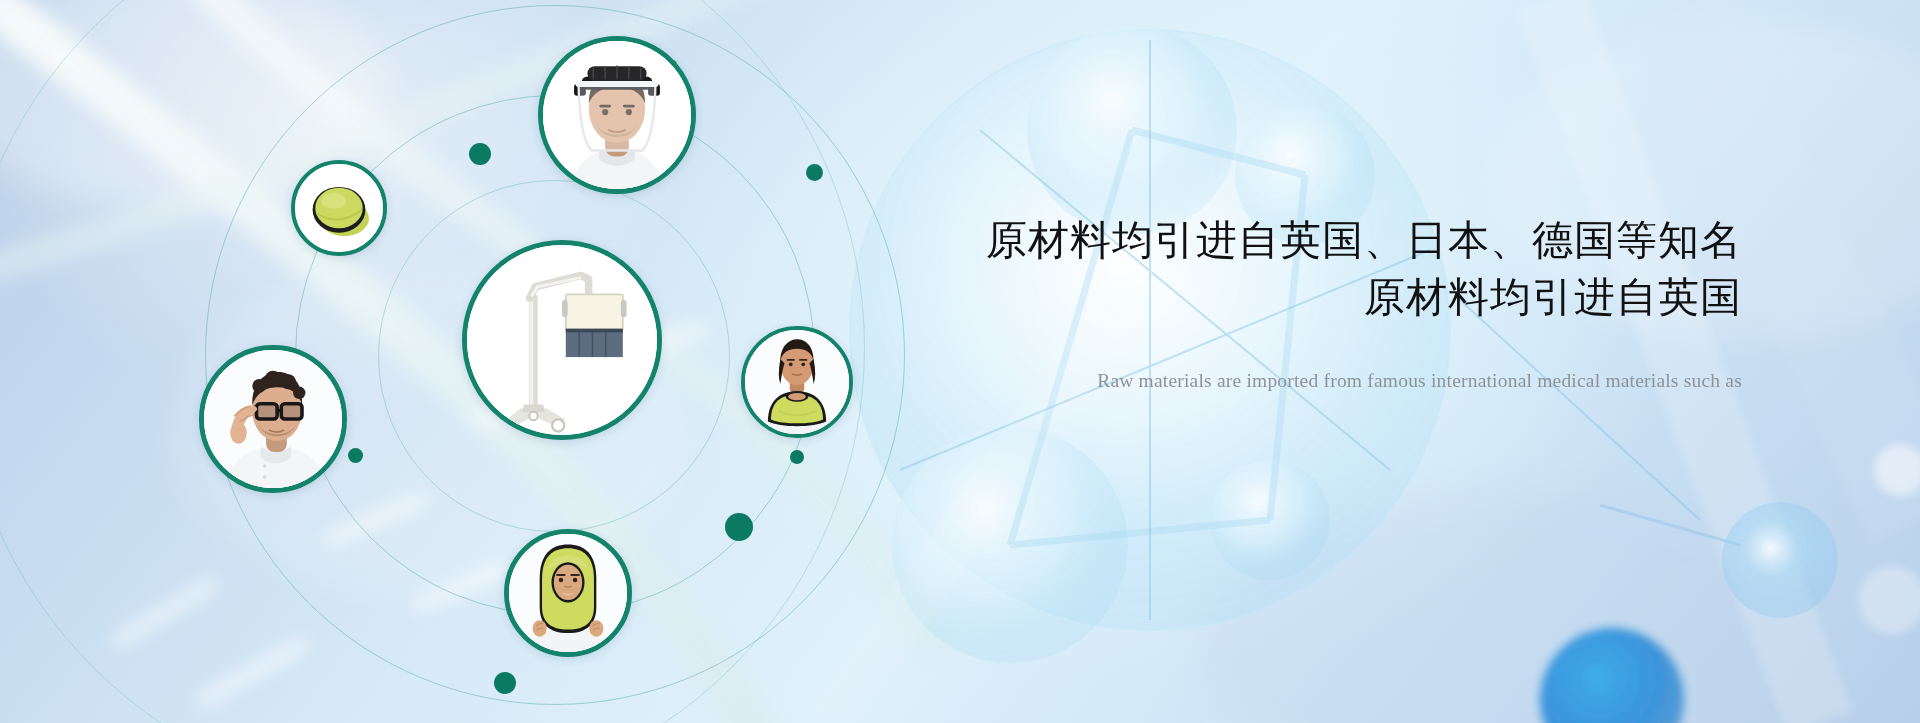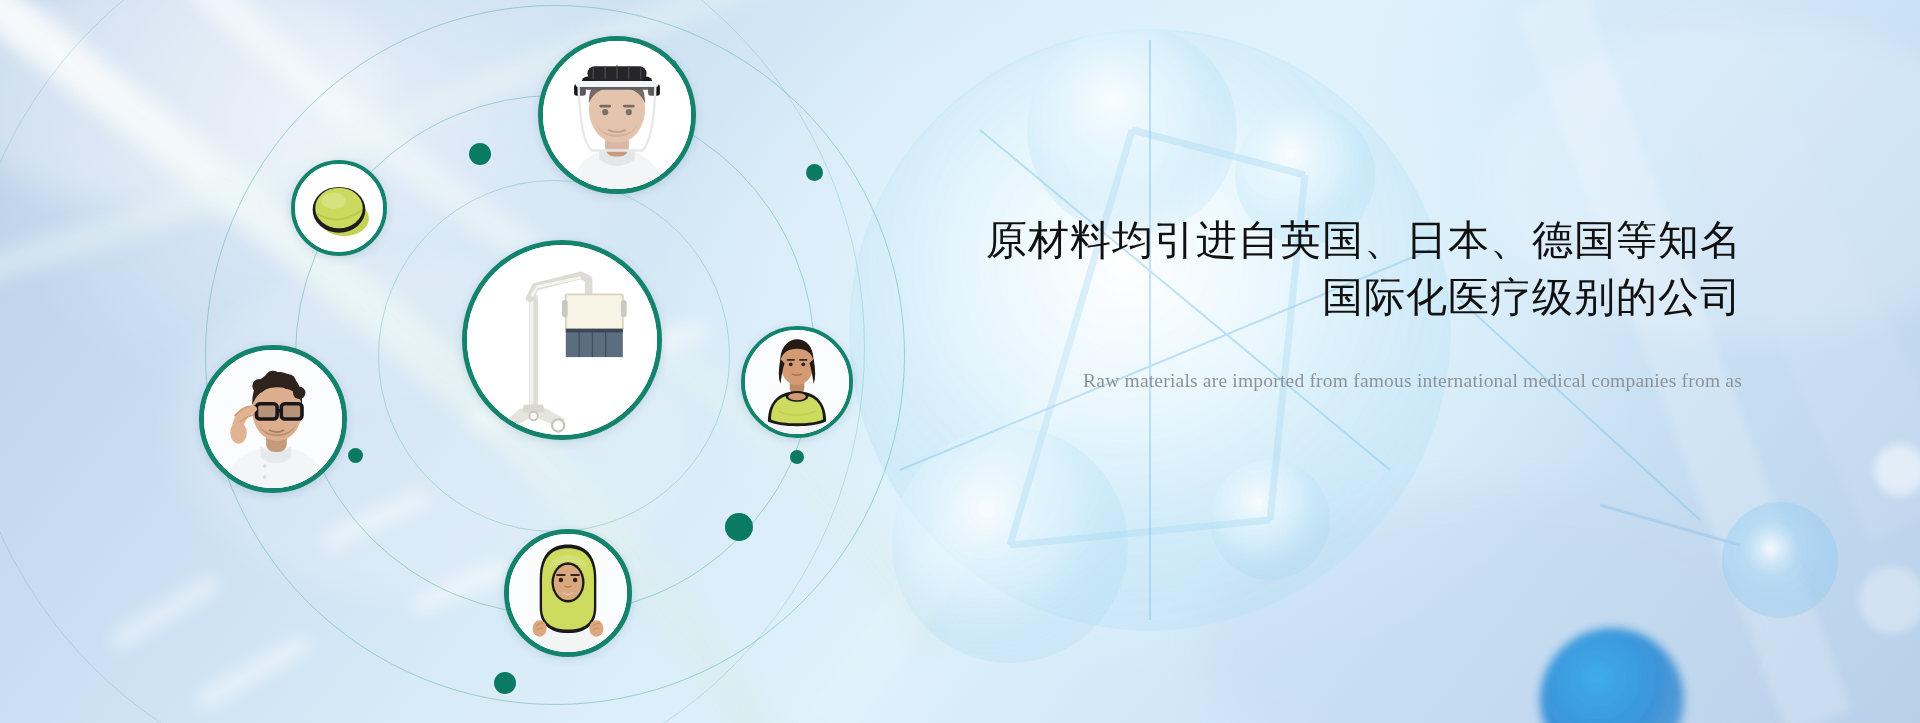--- a/index.html
+++ b/index.html
@@ -363,20 +363,20 @@
           <path d="M23 82 q3 -3 6 -2"></path>
         <path d="M71 78 q3 -3 6 -2"></path>
           <path d="M71 82 q3 -3 6 -2"></path>
       </g>
     </svg>
   </div>
 
   <div class="copy">
     <div class="headline">
       <span class="l1">原材料均引进自英国、日本、德国等知名</span>
-      <span class="l2">国际化医疗级别的公司</span>
+      <span class="l2">原材料均引进自英国</span>
     </div>
     <div class="sub">
-      <span class="s1">Raw materials are imported from famous international medical companies from as</span>
+      <span class="s1">Raw materials are imported from famous international medical materials such as</span>
     </div>
   </div>
 
 </div>
 
 </body></html>

